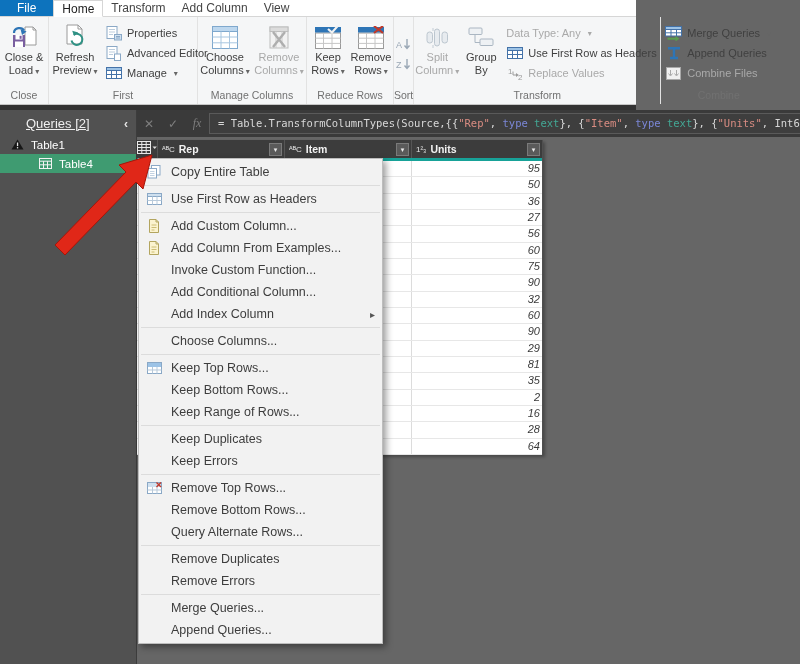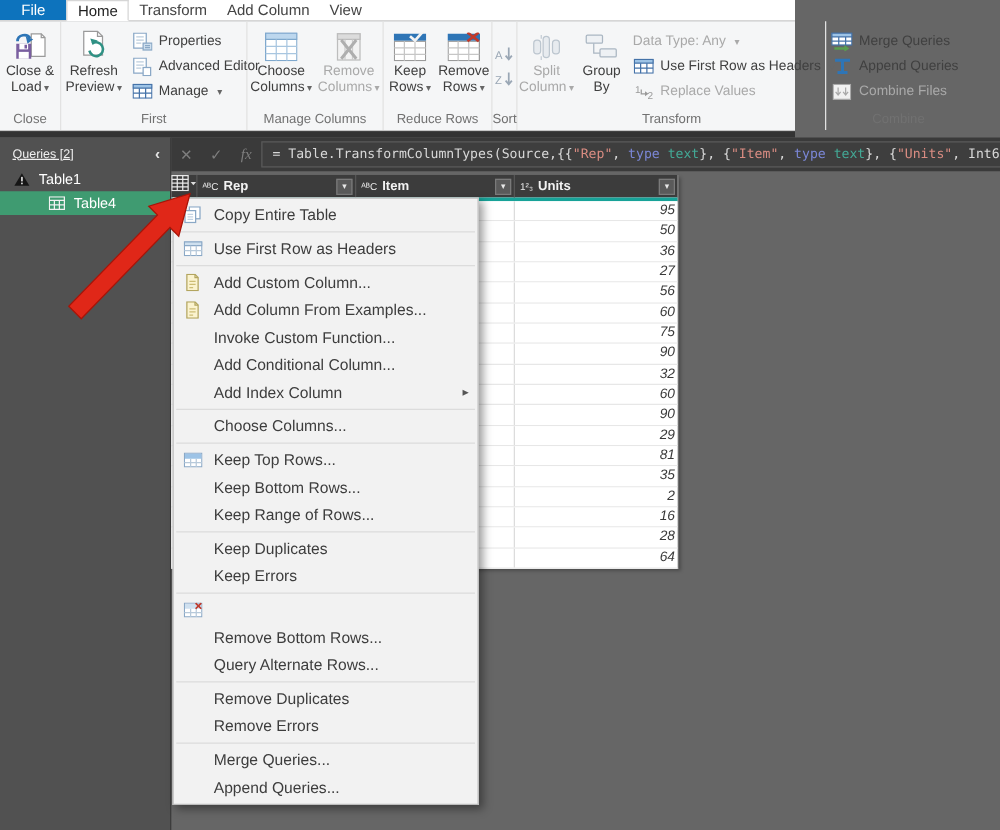--- a/index.html
+++ b/index.html
@@ -27,21 +27,21 @@
   .sicon { width:17px; display:flex; justify-content:center; flex:none; }
   .caret { font-size:8px; color:#666; margin-left:2px; }
   .disabled, .disabled .caret { color:#a9a9a9; }
 
   
   .editor { flex:1; background:#666; border-top:5px solid #333; display:flex; position:relative; }
 
   .queries-panel { width:137px; background:#515151; border-right:1px solid #3c3c3c; flex:none; }
   .qp-header { display:flex; justify-content:space-between; align-items:center;
                padding:6px 8px 4px 10px; }
-  .qp-title { font-size:10px; color:#efefef; text-decoration:underline; }
+  .qp-title { font-size:13px; color:#efefef; text-decoration:underline;margin-left:16px; }
   .qp-collapse { color:#e6e6e6; font-size:12px; font-weight:bold; }
   .query-item { height:19px; display:flex; align-items:center; gap:7px; padding-left:10px;
                 color:#fff; font-size:11.5px; cursor:default; }
   .query-item.selected { background:#3f9b71;padding-left:38px; }
   .qi-icon { width:14px; display:flex; justify-content:center; }
 
   .main { flex:1; position:relative; }
 
   
   .formula-bar { height:27px; background:#3a3a3a; display:flex; align-items:center; padding:0 6px 0 0; }
@@ -605,20 +605,21 @@
           <div class="menu-separator"></div>
           <div class="menu-item">
             <span class="mi-icon">
               <svg width="15" height="12" viewBox="0 0 15 12">
                 <rect x="0.5" y="0.5" width="14" height="11" fill="#fff" stroke="#8aa8c6"></rect>
                 <rect x="1" y="1" width="13" height="4" fill="#cfe0ef"></rect>
                 <path d="M5.5 5v6.5M10 5v6.5M0.5 8h14" stroke="#b7c9da"></path>
                 <path d="M9.5 0.5 l4.5 4.5 M14 0.5 L9.5 5" stroke="#c0392b" stroke-width="1.4"></path>
               </svg>
             </span>
+            <span class="mi-label">Remove Top Rows...</span>
           </div>
           <div class="menu-item">
             <span class="mi-icon"></span>
             <span class="mi-label">Remove Bottom Rows...</span>
           </div>
           <div class="menu-item">
             <span class="mi-icon"></span>
             <span class="mi-label">Query Alternate Rows...</span>
           </div>
           <div class="menu-separator"></div>

